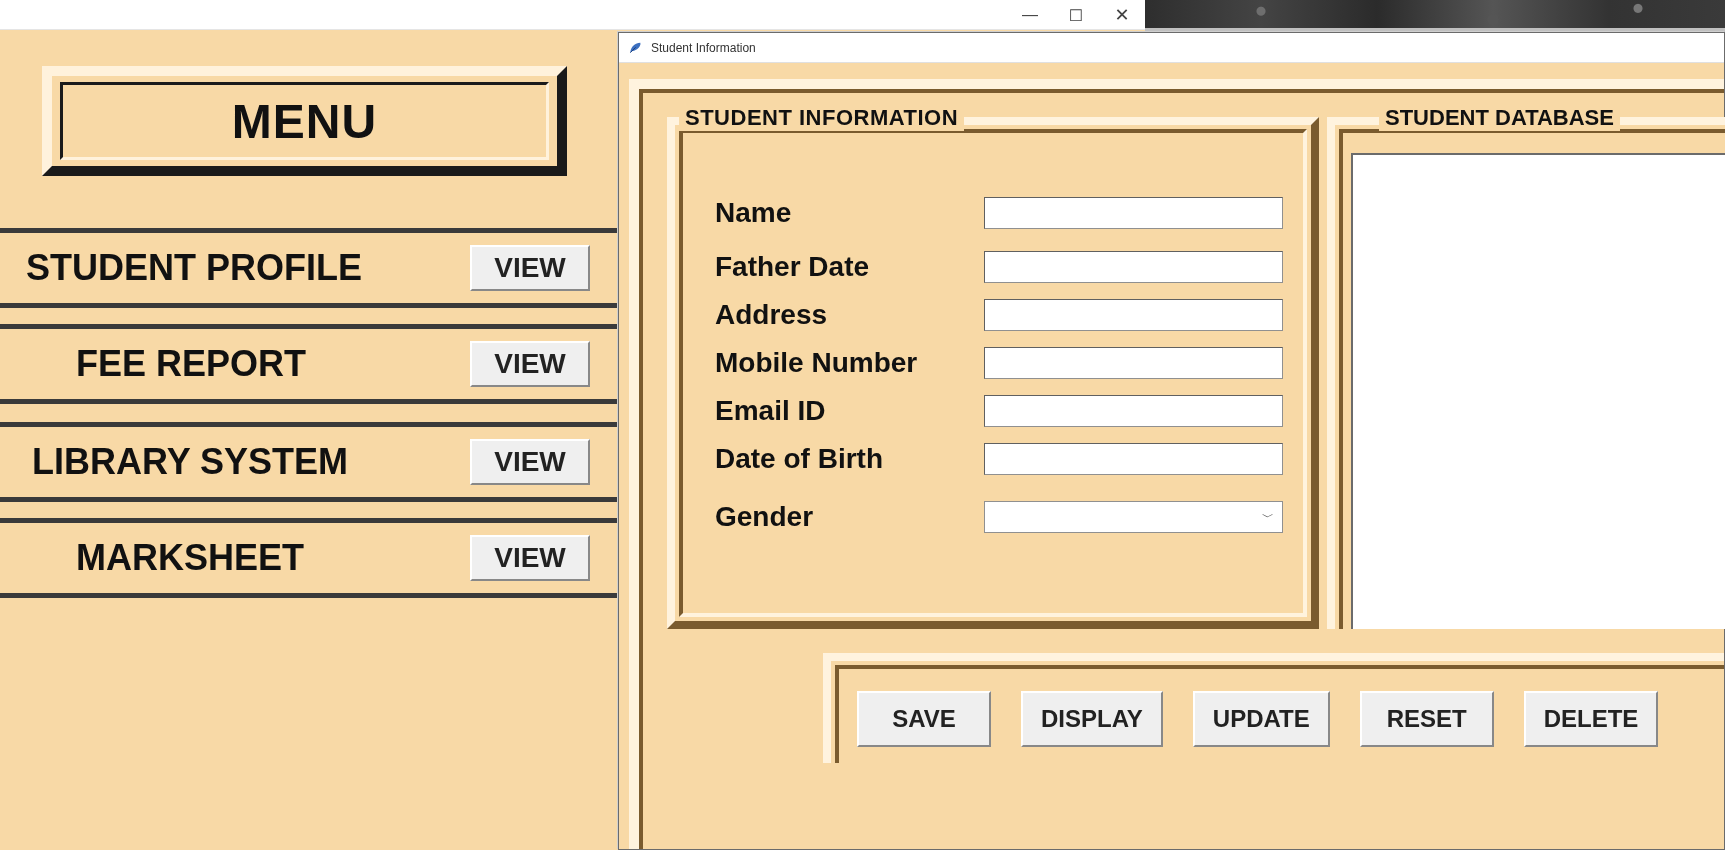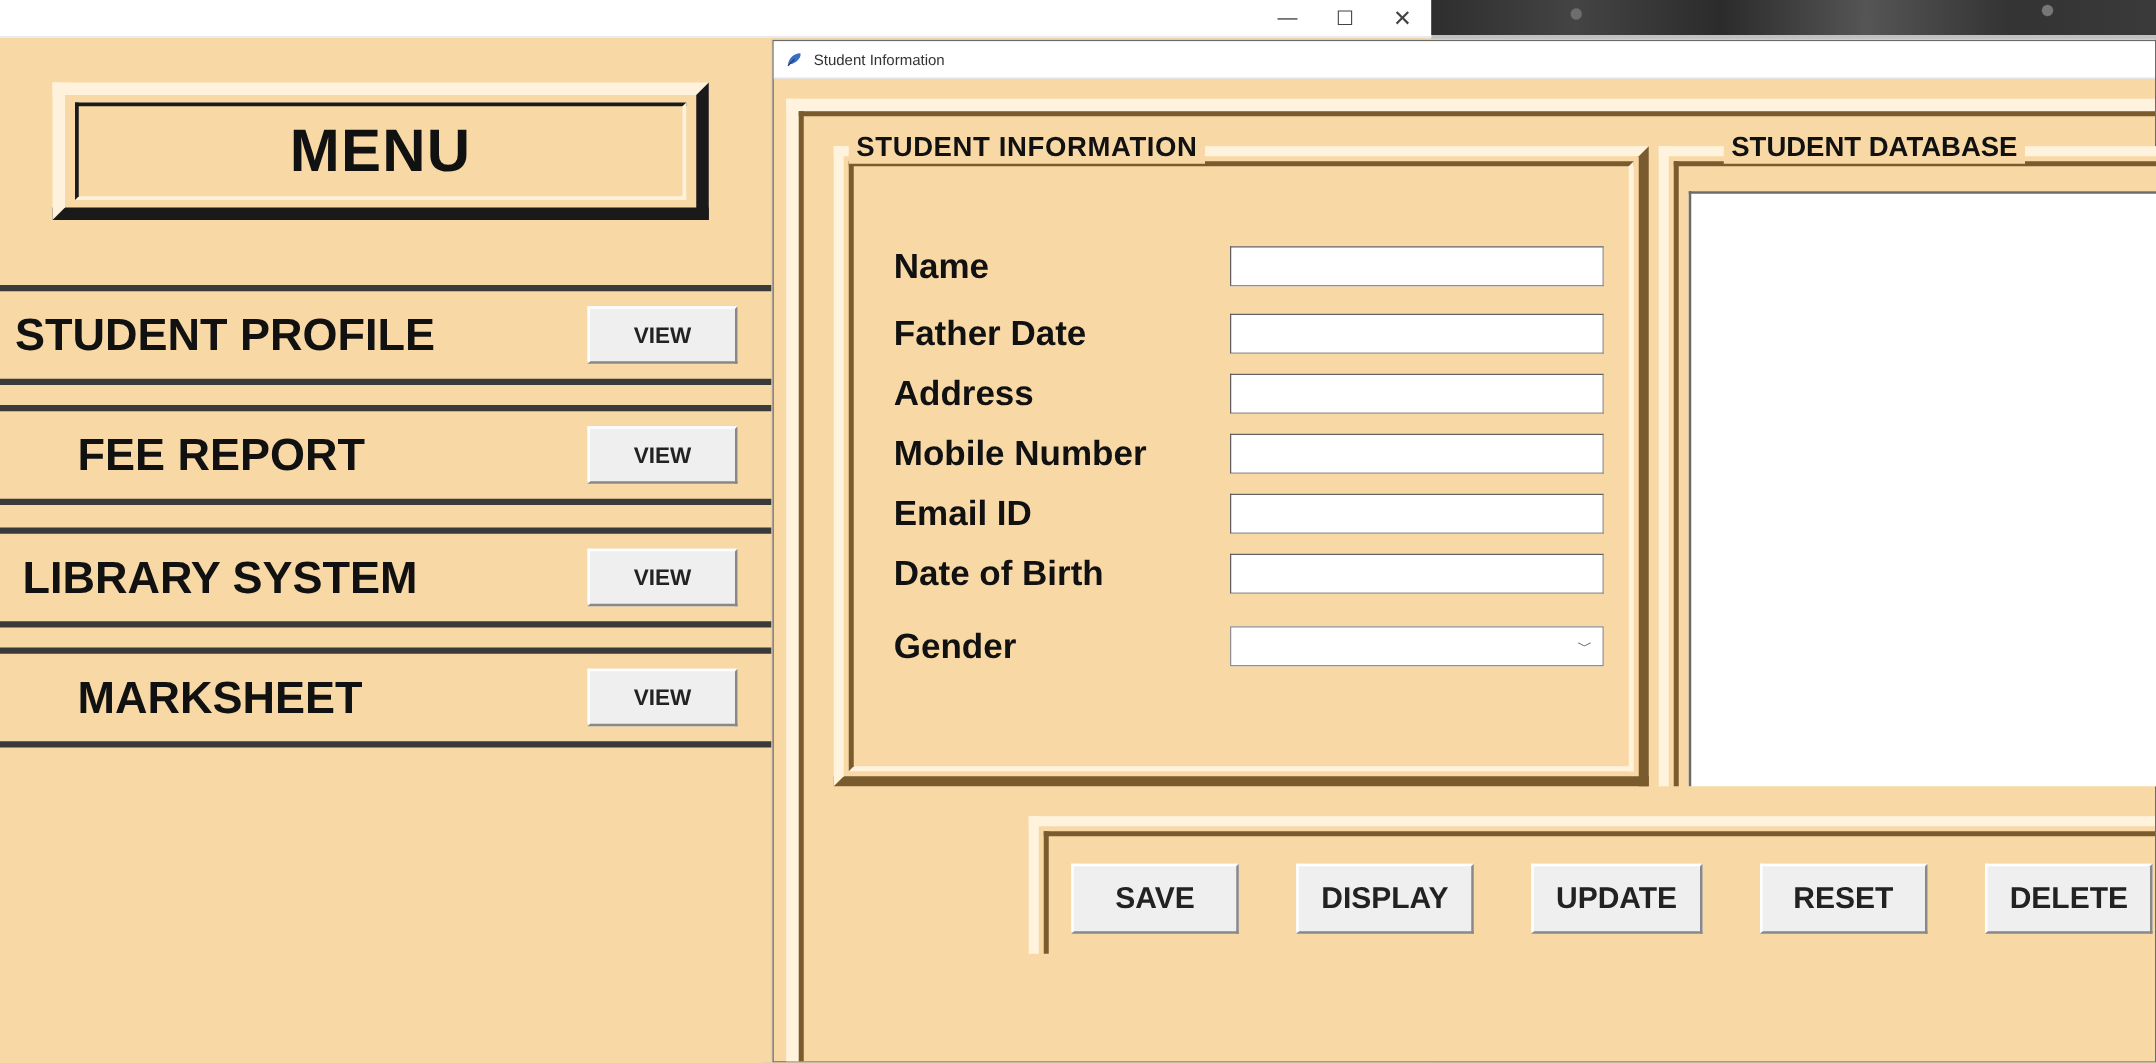--- a/index.html
+++ b/index.html
@@ -85,38 +85,38 @@
 
   .menu-row {
     position: absolute;
     left: 0;
     width: 620px;
     height: 80px;
     border-top: 5px solid #3a3a3a;
     border-bottom: 5px solid #3a3a3a;
     display: flex;
     align-items: center;
-    padding-left: 12px;
+    padding-left: 26px;
     background: #f8d9a6;
   }
   .menu-row .label {
     font-size: 36px;
     font-weight: bold;
     color: #111;
     flex: 0 0 auto;
   }
   .menu-row .view-btn {
     position: absolute;
     left: 470px;
     width: 120px; height: 46px;
     background: #efefef;
     border: 2px solid #888;
     border-top-color: #fff;
     border-left-color: #fff;
-    font-size: 18px;
+    font-size: 28px;
     font-weight: bold;
     color: #222;
     cursor: pointer;
     display: flex; align-items: center; justify-content: center;
   }
   .row1 { top: 228px; }
   .row2 { top: 324px; align-items: center; }
   .row3 { top: 422px; }
   .row4 { top: 518px; }
   .row2 .label, .row4 .label { padding-left: 50px; }
@@ -286,21 +286,21 @@
     border-left: 8px solid #fff3de;
     background: #f8d9a6;
   }
   .button-bar-inner {
     position: absolute;
     left: 4px; top: 4px; right: 0; bottom: 0;
     border-top: 4px solid #7a5b2e;
     border-left: 4px solid #7a5b2e;
     display: flex;
     align-items: center;
-    gap: 46px;
+    gap: 30px;
     padding-left: 18px;
     padding-top: 6px;
   }
   .action-btn {
     min-width: 134px;
     height: 56px;
     background: #efefef;
     border: 2px solid #888;
     border-top-color: #fff;
     border-left-color: #fff;

